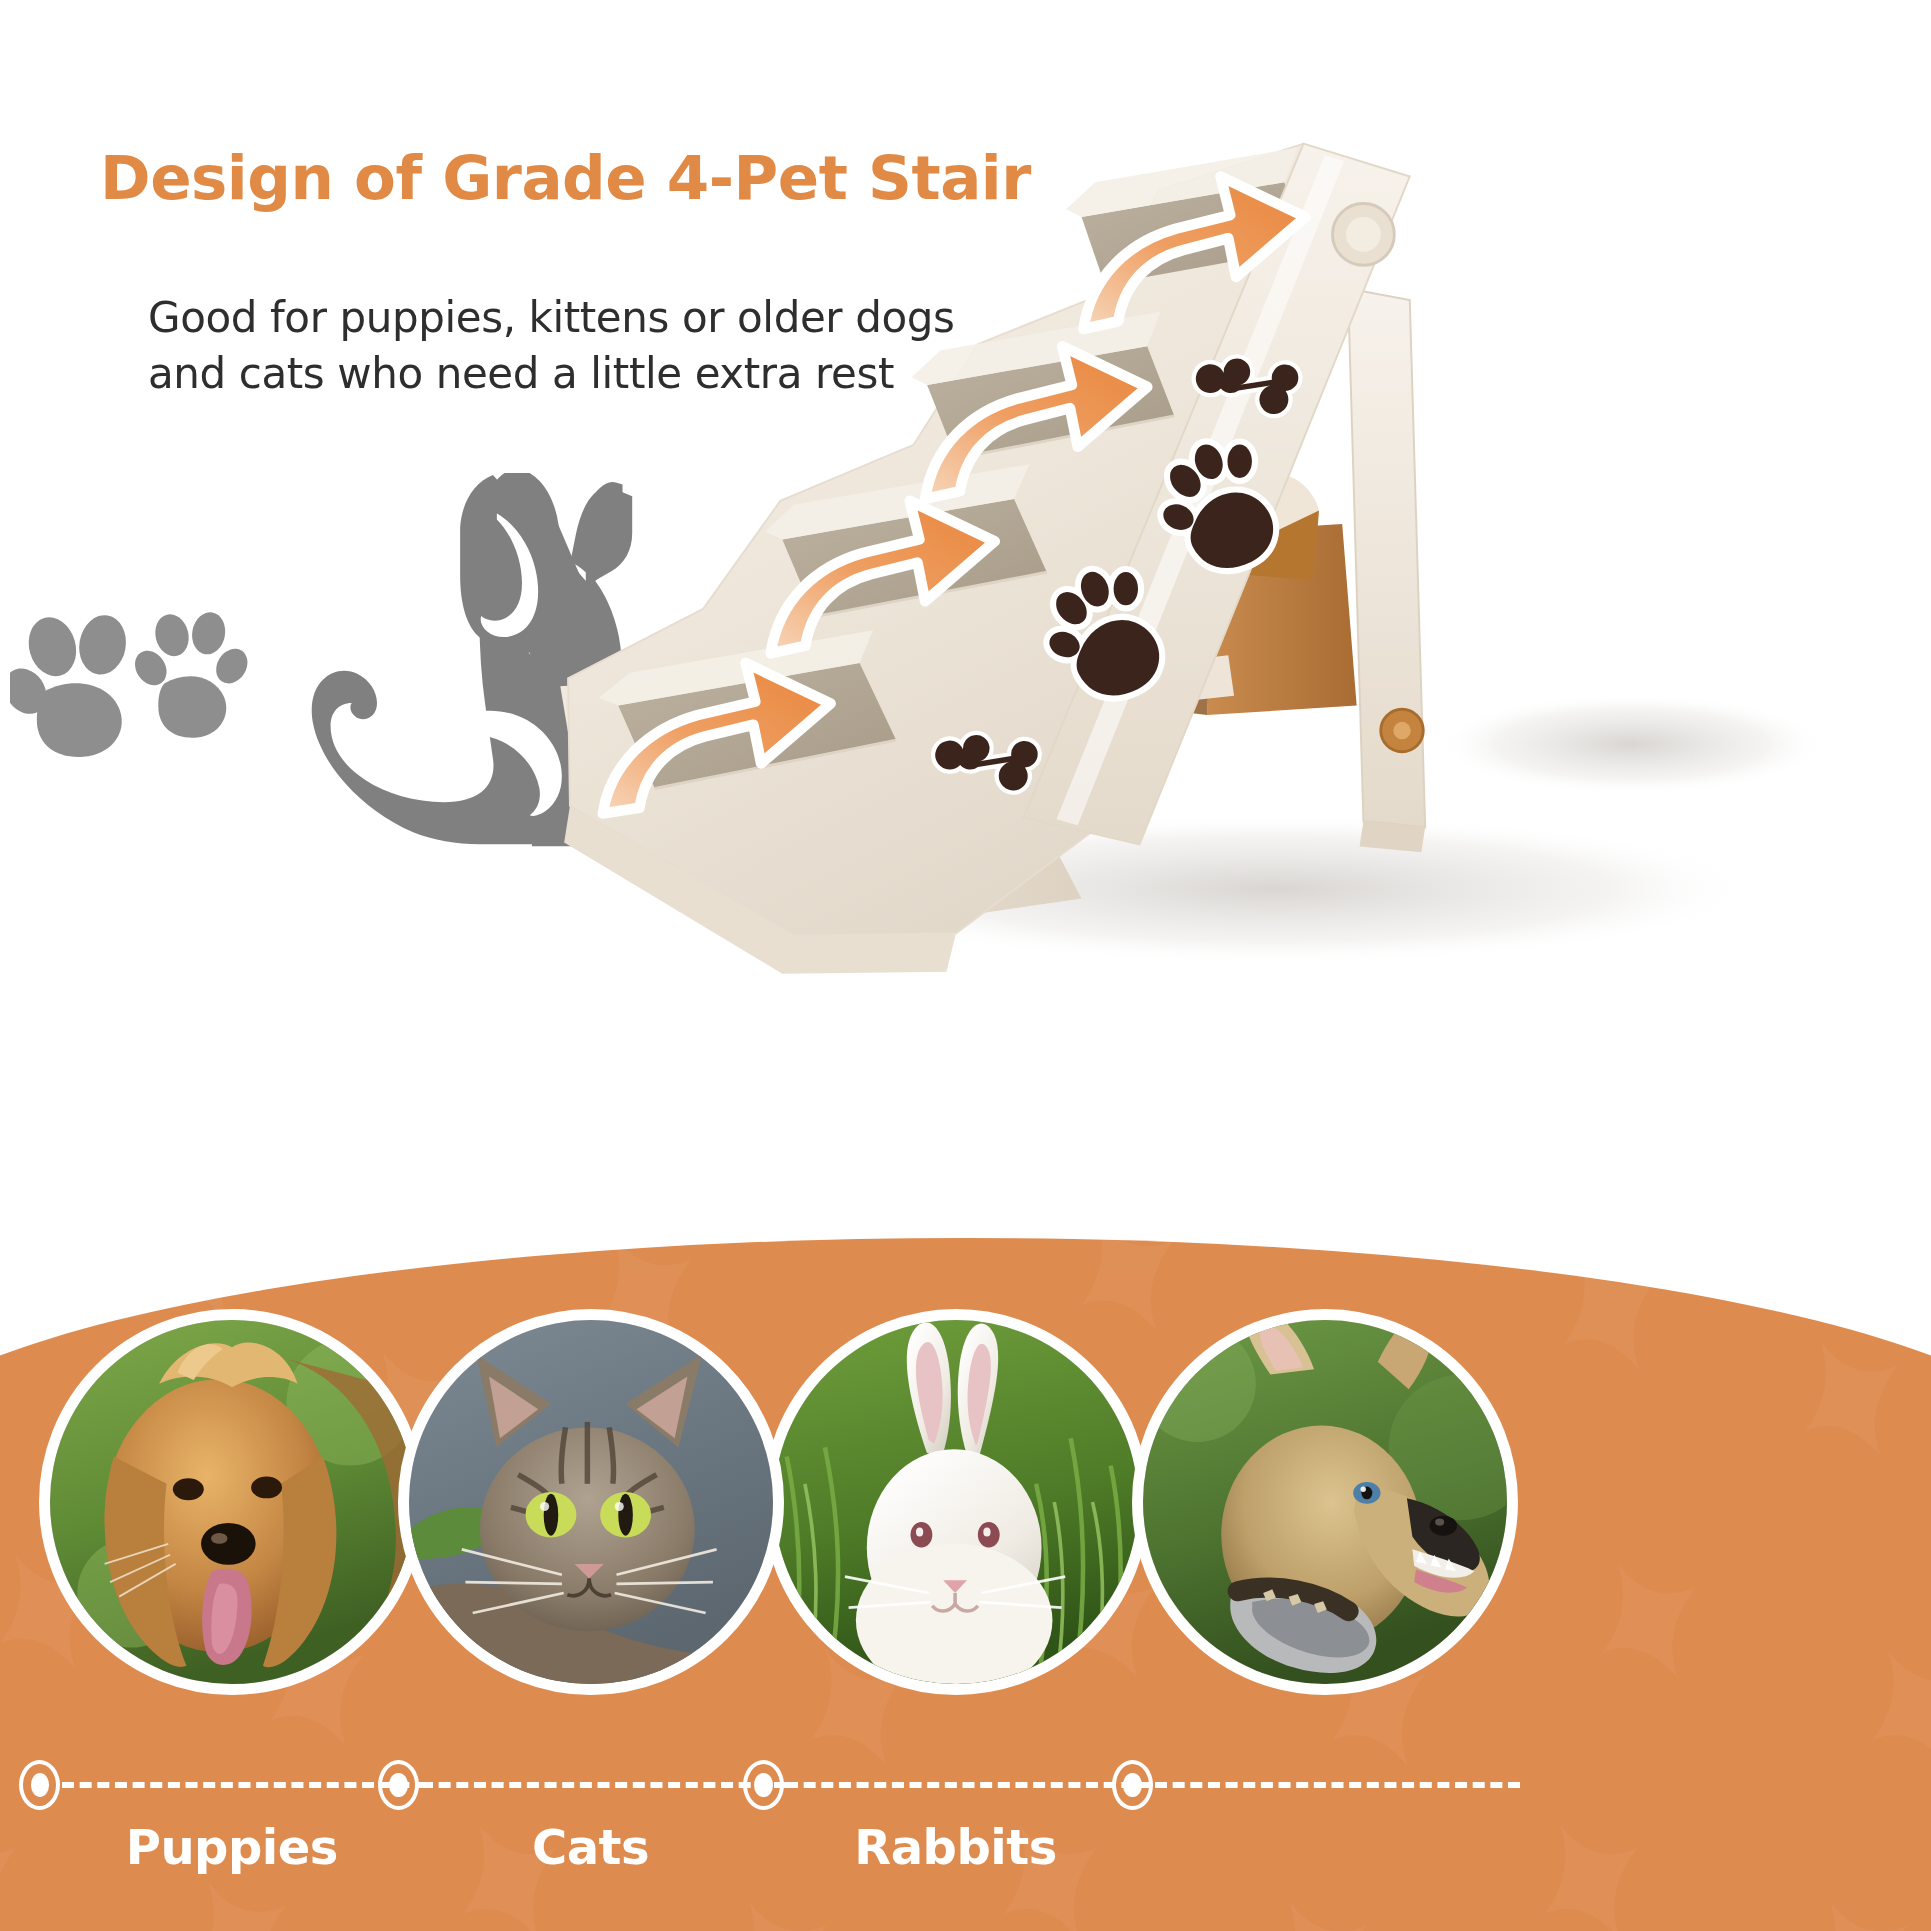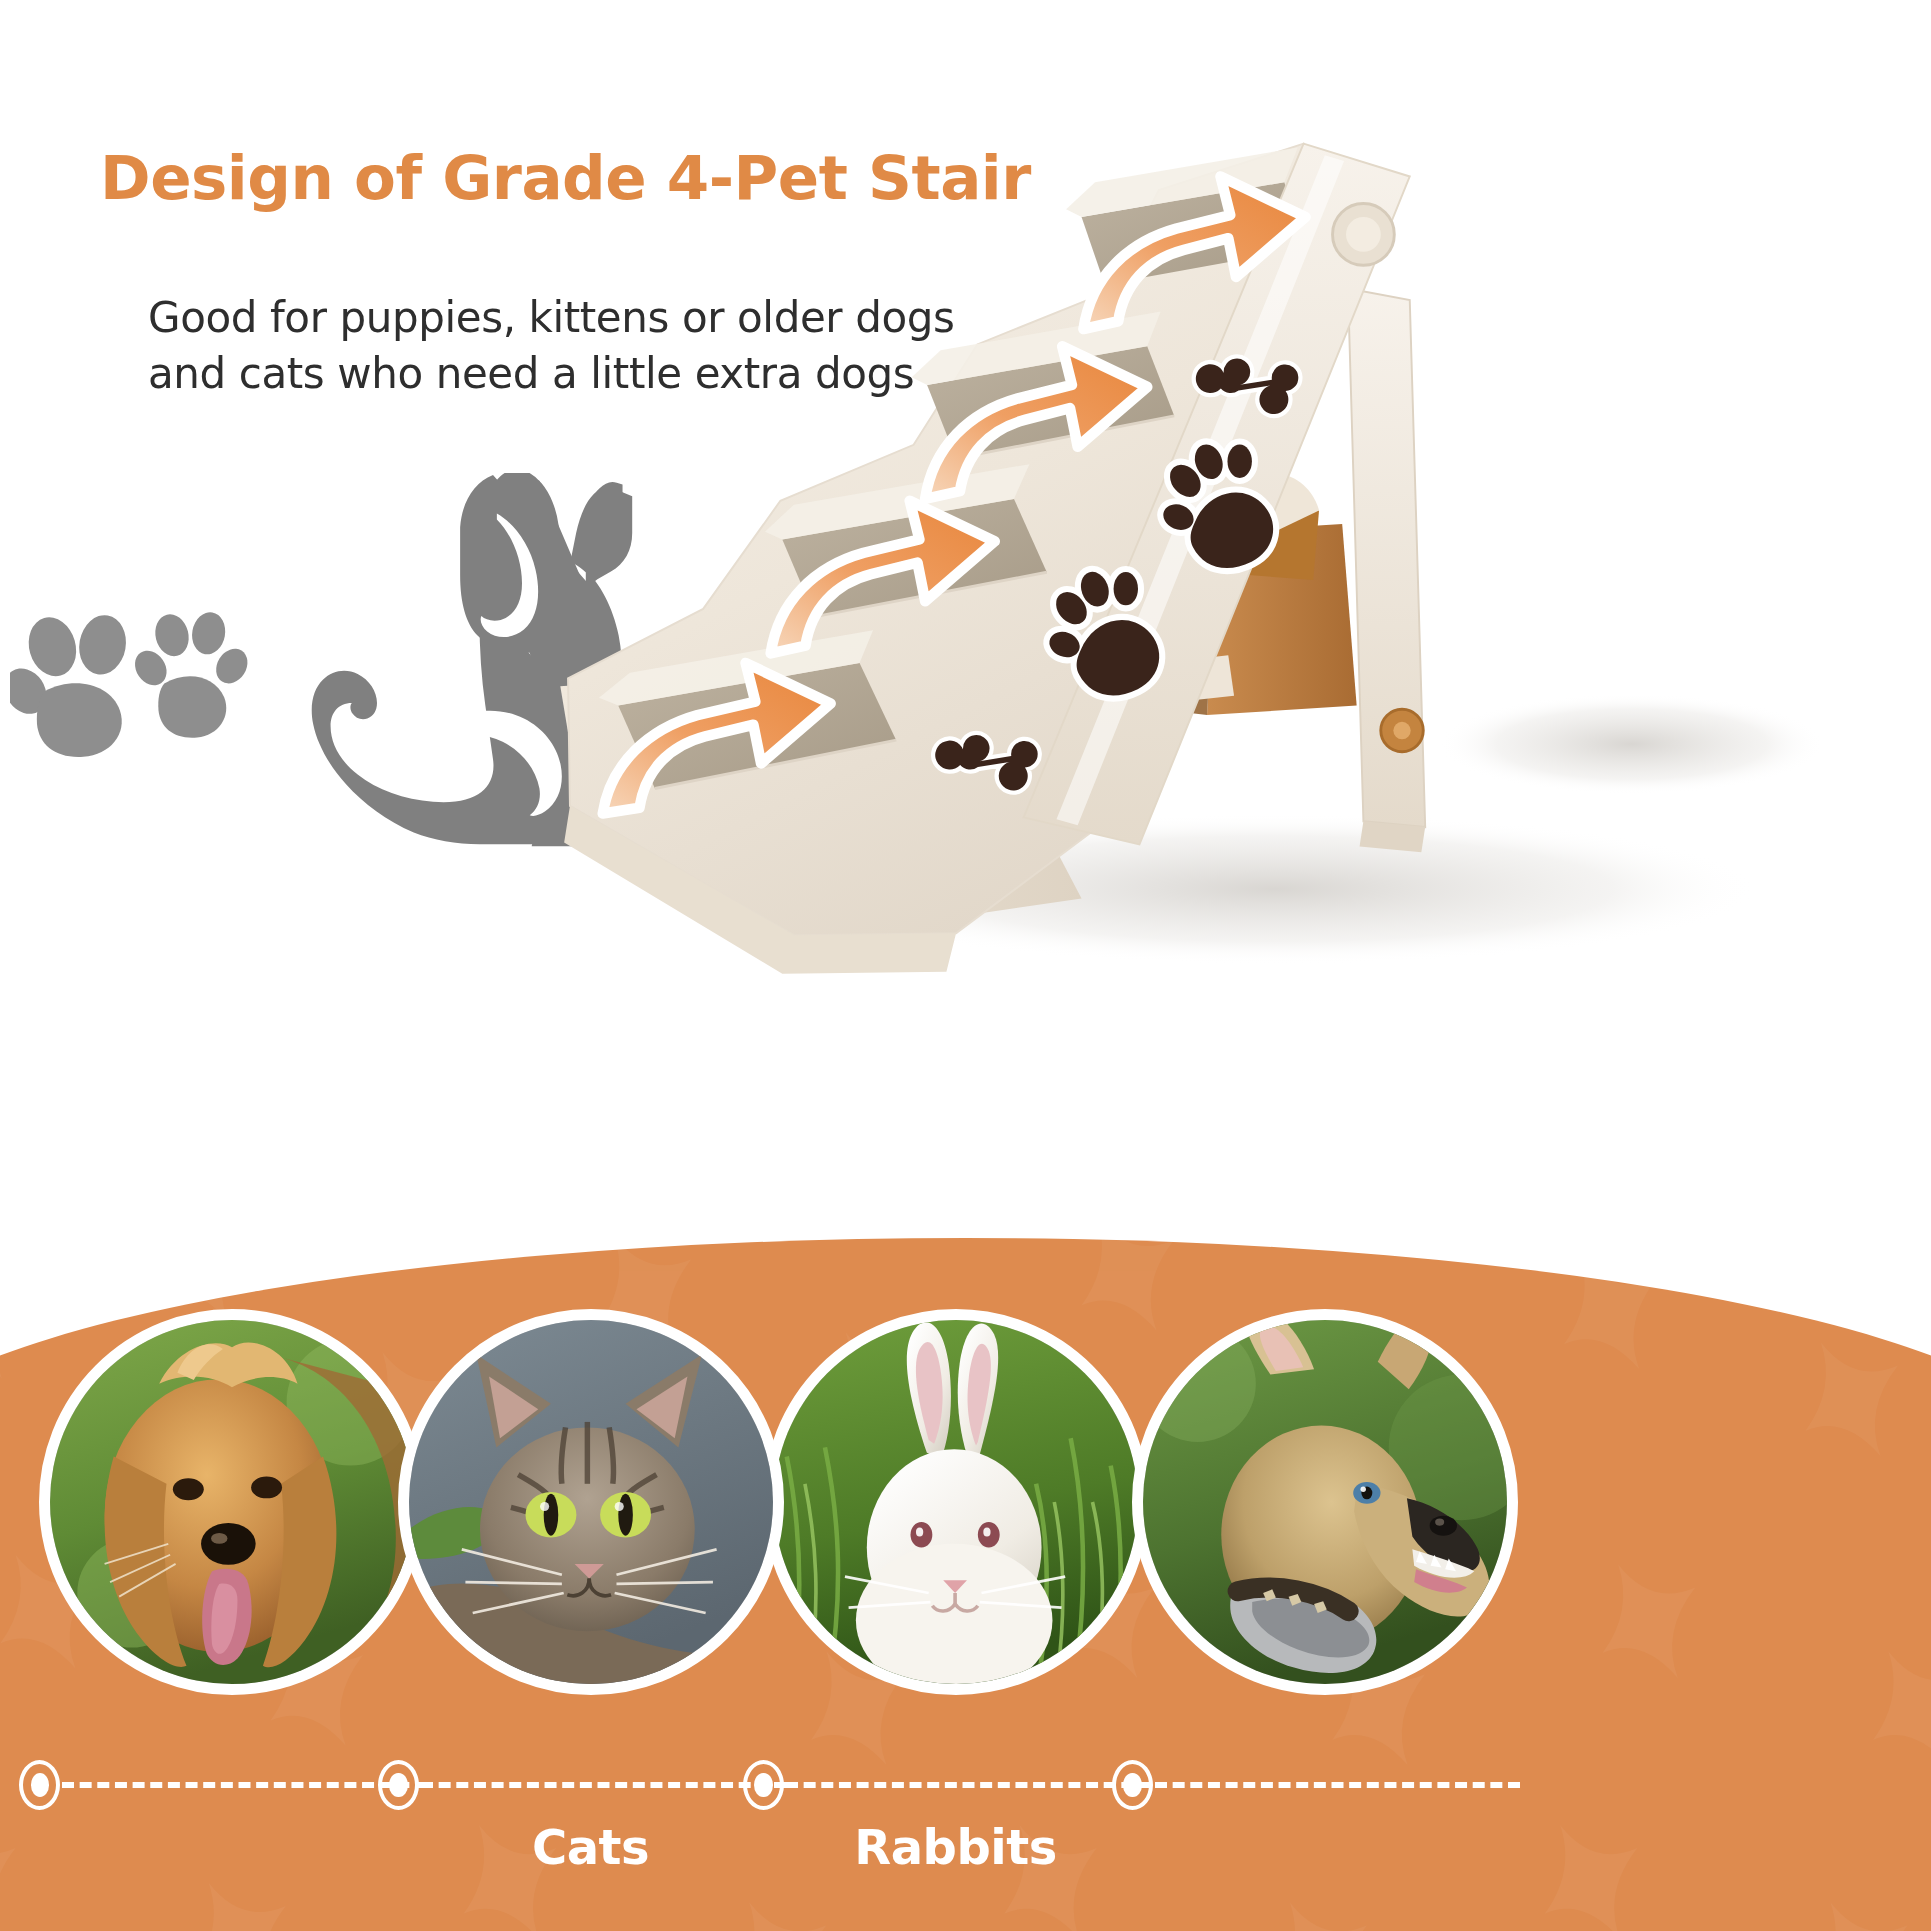--- a/index.html
+++ b/index.html
@@ -139,21 +139,21 @@
 </style>
 </head>
 <body>
 
 <div id="page">
 
   <div class="headline">Design of Grade 4-Pet Stair</div>
 
   <div class="subcopy">
     <div>Good for puppies, kittens or older dogs</div>
-    <div>and cats who need a little extra dogs</div>
+    <div>and cats who need a little extra rest</div>
   </div>
 
   <div class="dog-silhouette">
     <svg viewBox="0 0 420 390" width="406" height="377">
       <path fill="#808080" d="
         M 318 8
         C 300 2 278 6 266 20
         C 256 32 252 48 252 64
         L 252 96
         C 252 120 254 140 262 152
@@ -543,20 +543,21 @@
               <path d="M 138 268 L 76 304"></path>
           </g>
         </svg>
       </div>
       <div class="connector">
         <span class="conn-dot">
             <i></i>
           </span>
         <span class="conn-line"></span>
       </div>
+      <div class="pet-label">Puppies</div>
     </div>
 
     <div class="pet-cell" style="left:743px;">
       <div class="pet-photo">
         <svg class="shot" viewBox="0 0 400 400" preserveAspectRatio="xMidYMid slice">
           <defs>
             <linearGradient id="gBg3" x1="0" y1="0" x2="0.2" y2="1">
               <stop offset="0%" stop-color="#6f9e3c"></stop>
                 <stop offset="60%" stop-color="#4e7b27"></stop>
                 <stop offset="100%" stop-color="#2f5417"></stop>

